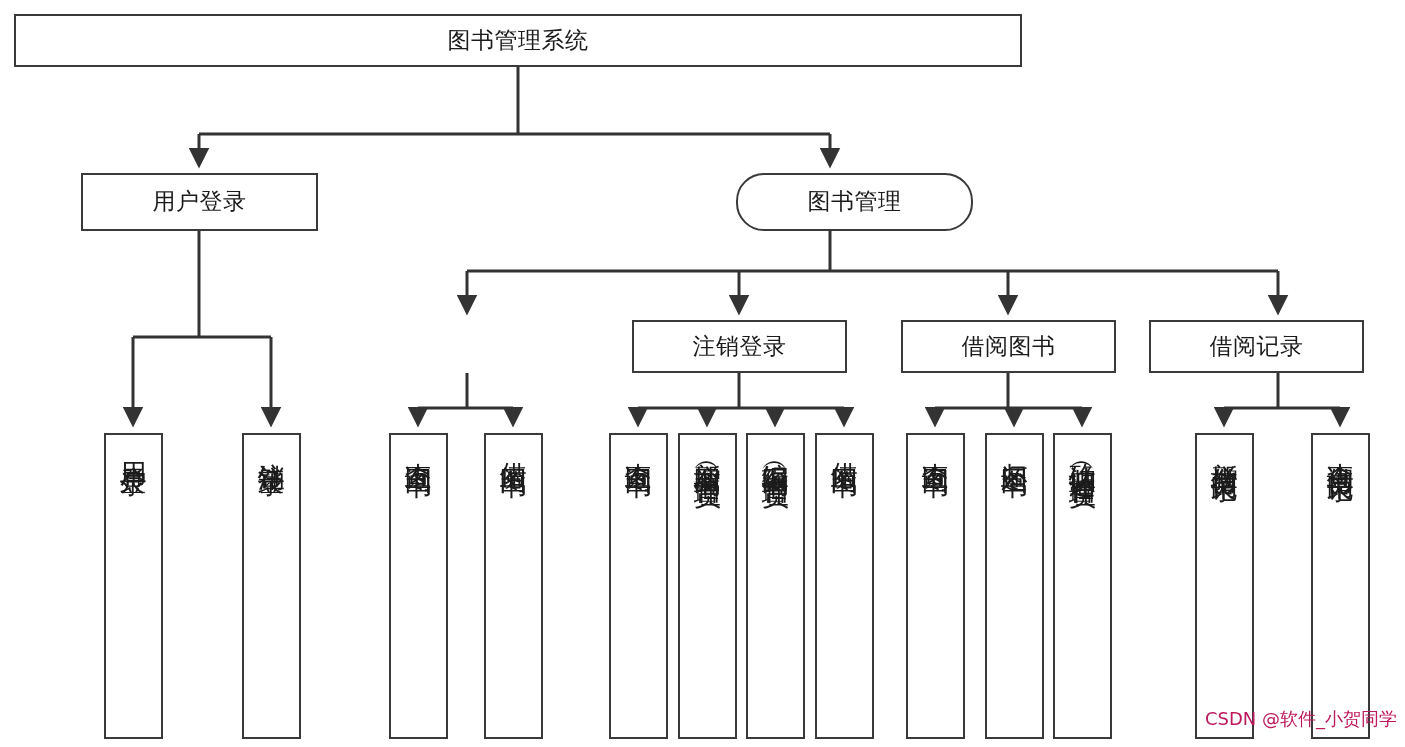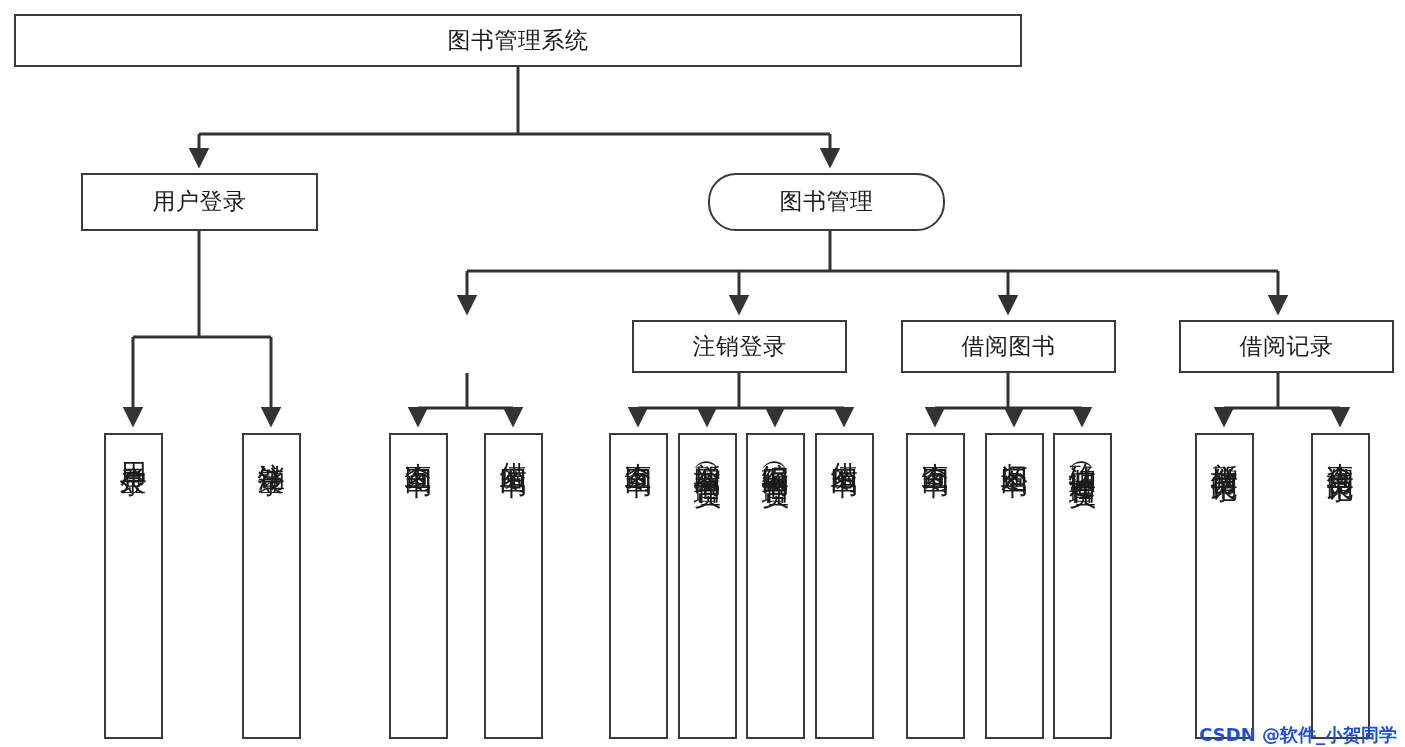--- a/index.html
+++ b/index.html
@@ -62,27 +62,26 @@
     text-orientation: upright;
     font-size: 27px;
     line-height: 1.02;
     letter-spacing: 3px;
     white-space: nowrap;
     -webkit-writing-mode: vertical-rl;
   }
   .watermark {
     position: absolute;
     right: 8px;
-    bottom: 0;
+    bottom: 16px;
     font-size: 18px;
-    color: #1d4ed8;
+    color: #be185d;
     z-index: 5;
     white-space: nowrap;
     font-family: "DejaVu Sans", "Liberation Sans", sans-serif;
-    font-weight: bold;
   }
 </style>
 </head>
 <body>
 
 <div id="canvas">
 
   <svg id="edges" viewBox="0 0 1405 747" width="1405" height="747" xmlns="http://www.w3.org/2000/svg">
     <defs>
       <marker id="arrow" viewBox="0 0 12 12" refX="10" refY="6" markerWidth="7" markerHeight="7" orient="auto-start-reverse">
@@ -134,31 +133,31 @@
     </g>
   </svg>
 
   <div class="node horiz root" style="left:14px; top:14px; width:1008px; height:53px;">
     <span class="label">图书管理系统</span>
   </div>
 
   <div class="node horiz" style="left:81px; top:173px; width:237px; height:58px;">
     <span class="label">用户登录</span>
   </div>
-  <div class="node horiz" style="left:708px; top:173px; width:237px; height:58px;border-radius:28px;">
+  <div class="node horiz" style="left:736px; top:173px; width:237px; height:58px;border-radius:28px;">
     <span class="label">图书管理</span>
   </div>
 
   <div class="node horiz" style="left:632px; top:320px; width:215px; height:53px;">
     <span class="label">注销登录</span>
   </div>
   <div class="node horiz" style="left:901px; top:320px; width:215px; height:53px;">
     <span class="label">借阅图书</span>
   </div>
-  <div class="node horiz" style="left:1179px; top:320px; width:215px; height:53px;">
+  <div class="node horiz" style="left:1149px; top:320px; width:215px; height:53px;">
     <span class="label">借阅记录</span>
   </div>
 
   <div class="node vert" style="left:104px; top:433px; width:59px; height:306px;">
     <span class="label">用户登录</span>
   </div>
   <div class="node vert" style="left:242px; top:433px; width:59px; height:306px;">
     <span class="label">注销登录</span>
   </div>
 

